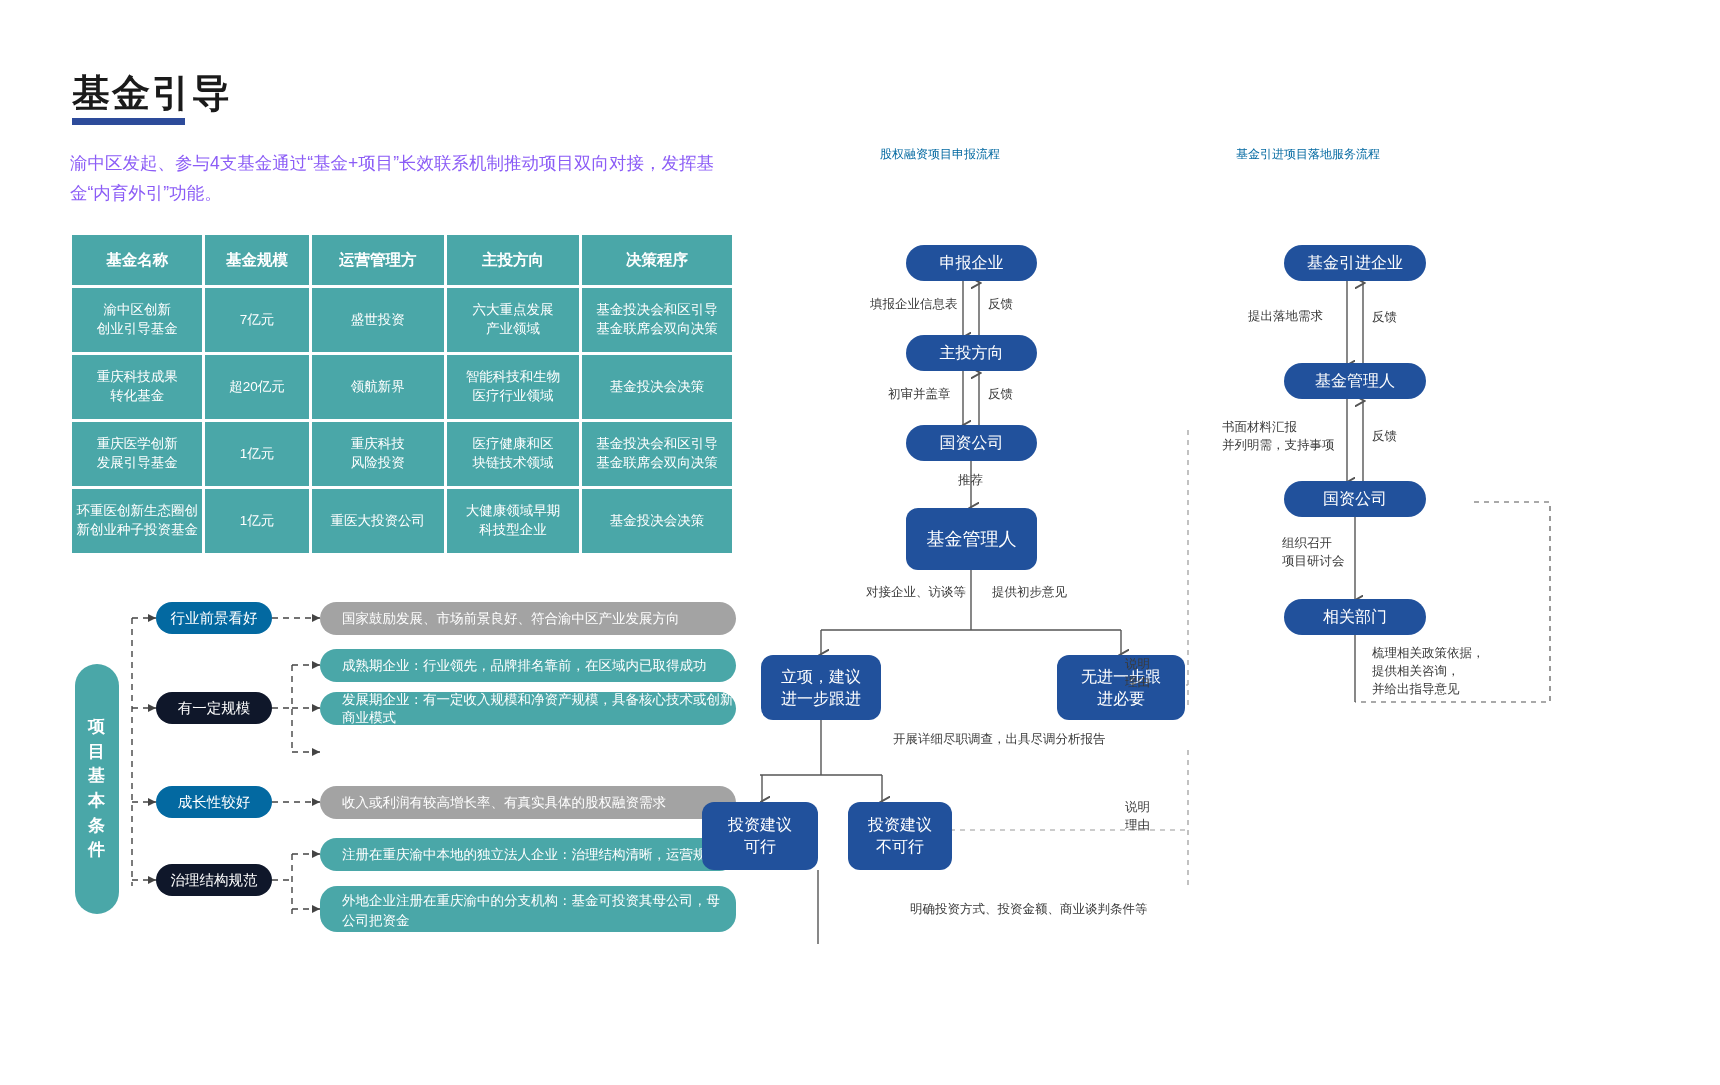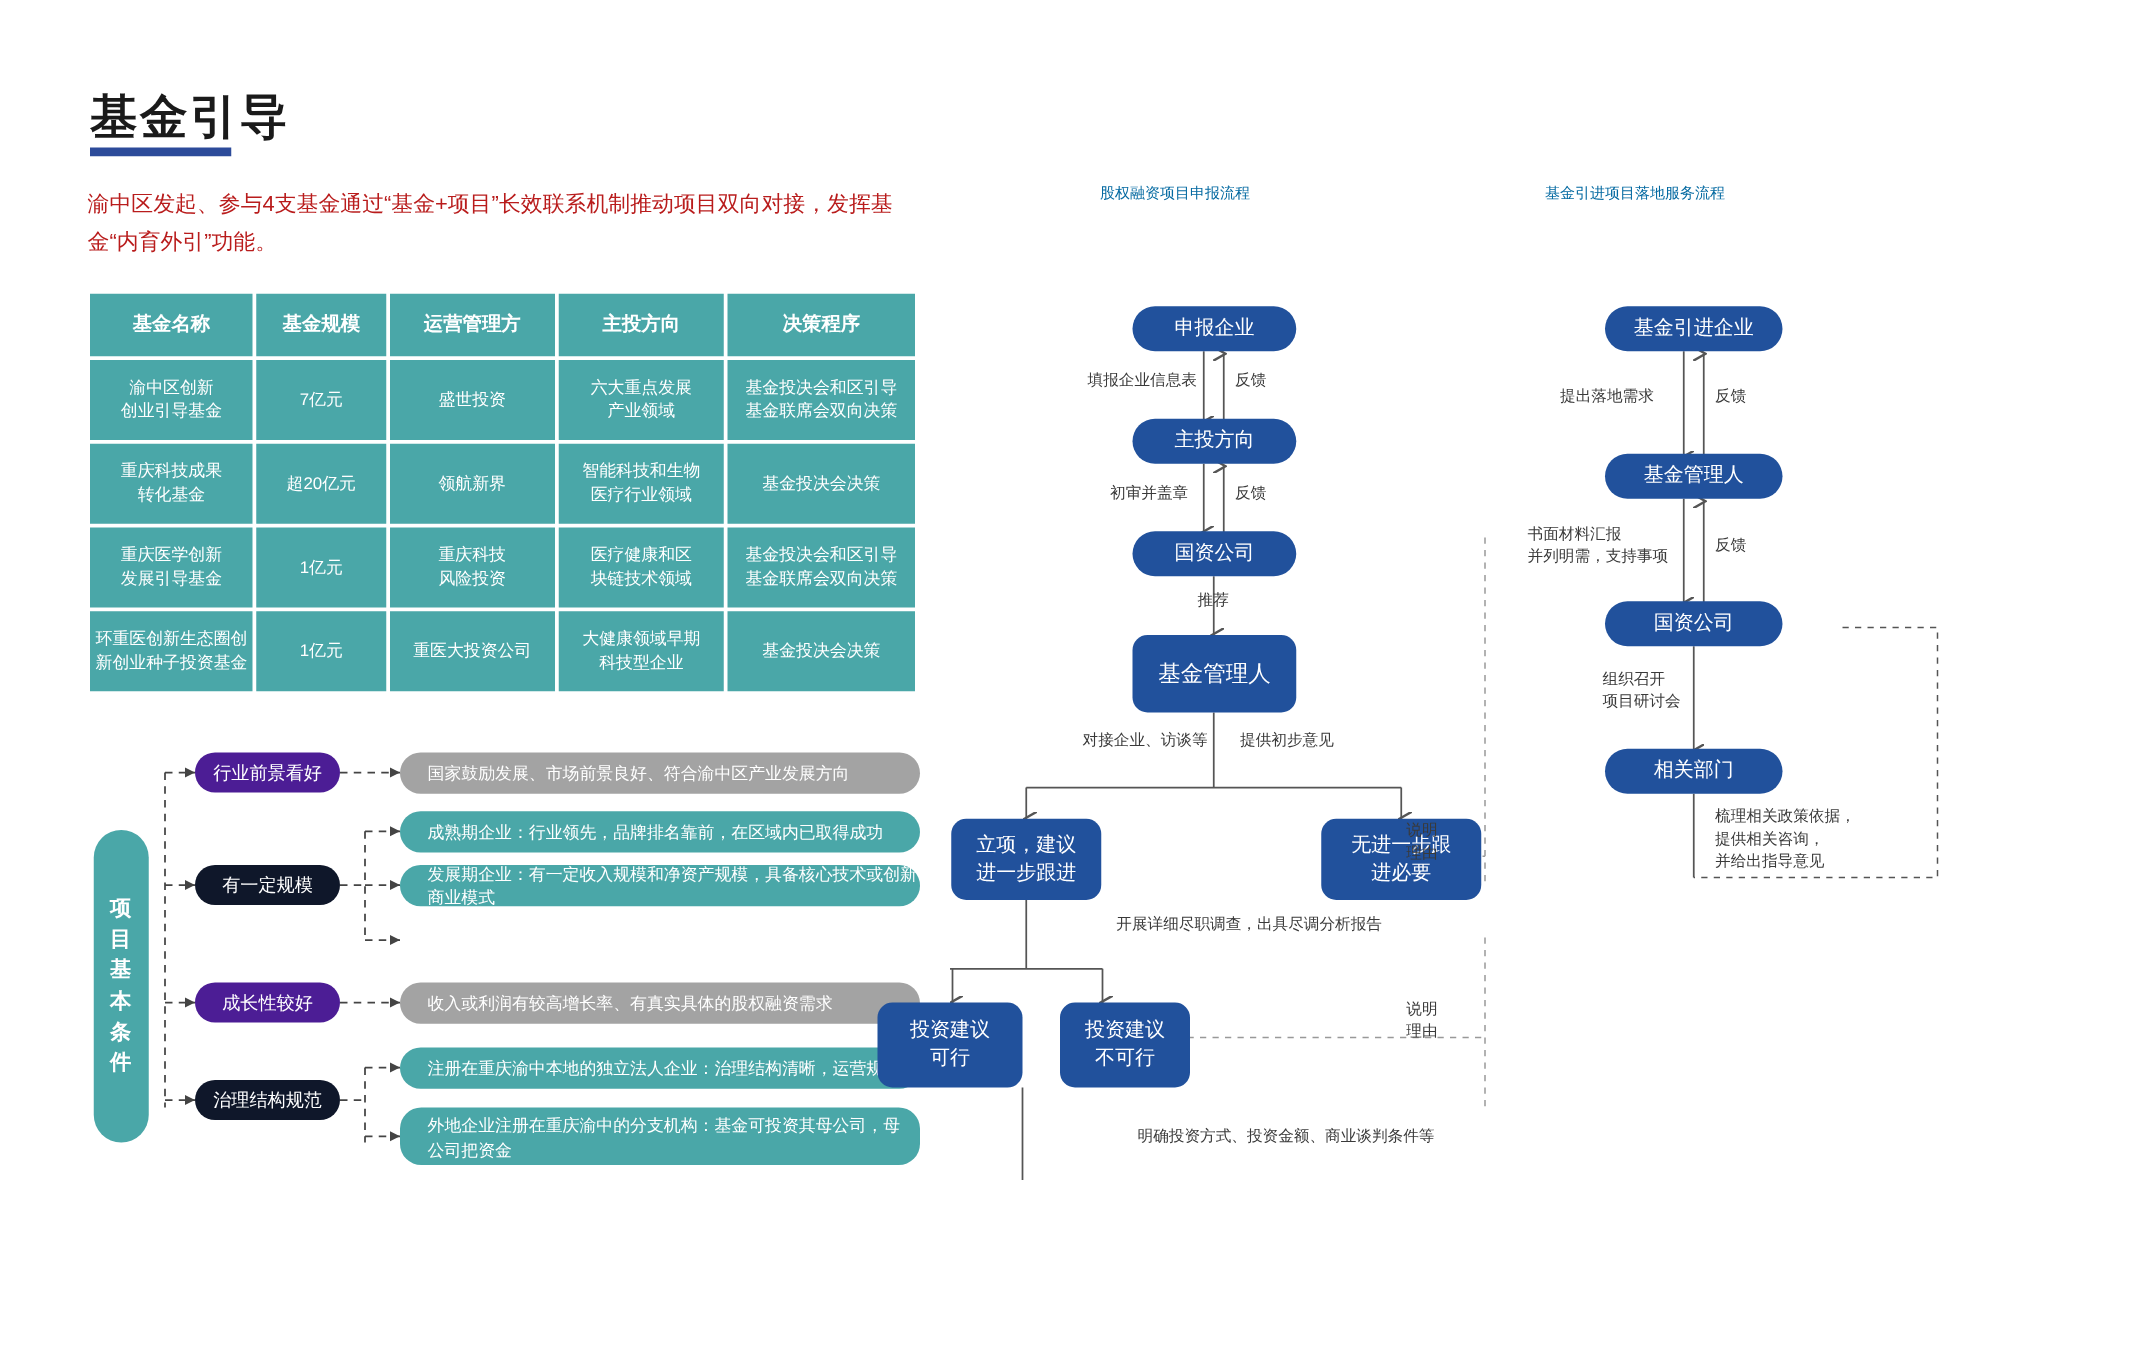--- a/index.html
+++ b/index.html
@@ -17,21 +17,21 @@
     position: absolute; left: 72px; top: 68px;
     font-size: 38px; font-weight: bold; letter-spacing: 2px;
     color: #1a1a1a;
   }
   .title-rule {
     position: absolute; left: 72px; top: 118px;
     width: 113px; height: 7px; background: #2d4b9a;
   }
   .intro {
     position: absolute; left: 70px; top: 148px; width: 680px;
-    font-size: 17.5px; line-height: 1.72; color: #b91c1c;
+    font-size: 17.5px; line-height: 1.72; color: #8b5cf6;
   }
 
   
   .fund-table {
     position: absolute; left: 69px; top: 232px;
     border-collapse: separate; border-spacing: 3px;
     width: 666px;
     background: #ffffff;
   }
   .fund-table th, .fund-table td {
@@ -63,21 +63,21 @@
     letter-spacing: 1px;
   }
   .pill {
     position: absolute;
     height: 32px; border-radius: 16px;
     display: flex; align-items: center; justify-content: center;
     color: #ffffff; font-size: 14.5px;
     text-align: center;
   }
   .pill.teal { background: #0f172a; }
-  .pill.gray { background: #4c1d95; }
+  .pill.gray { background: #0369a1; }
   .bar {
     position: absolute;
     height: 33px; border-radius: 17px;
     display: flex; align-items: center;
     padding-left: 22px;
     color: #ffffff; font-size: 13.5px;
   }
   .bar.teal { background: #4aa7a8; }
   .bar.gray { background: #a3a3a3; }
   .bar.tall { height: 46px; line-height: 1.45; display:block; padding-top:5px; padding-right:10px;}
@@ -287,21 +287,21 @@
       <path d="M165,405 L165,472" stroke="#555" stroke-width="1.4" fill="none"></path>
 
       <path d="M284,272 L360,272 L360,472 L165,472" stroke="#555" stroke-width="1.2" stroke-dasharray="5,5" fill="none"></path>
     </svg>
 
     <div class="node pillform" style="left:94px; top:15px; width:142px; height:36px;">基金引进企业</div>
     <div class="node pillform" style="left:94px; top:133px; width:142px; height:36px;">基金管理人</div>
     <div class="node pillform" style="left:94px; top:251px; width:142px; height:36px;">国资公司</div>
     <div class="node pillform" style="left:94px; top:369px; width:142px; height:36px;">相关部门</div>
 
-    <div class="edge-label" style="left:58px; top:78px;">提出落地需求</div>
+    <div class="edge-label" style="left:58px; top:78px;font-family:Liberation Mono, monospace;">提出落地需求</div>
     <div class="edge-label" style="left:182px; top:78px;">反馈</div>
     <div class="edge-label ctr" style="left:32px; top:188px; white-space:pre;">书面材料汇报
 并列明需，支持事项</div>
     <div class="edge-label" style="left:182px; top:197px;">反馈</div>
     <div class="edge-label ctr" style="left:92px; top:304px; white-space:pre;">组织召开
 项目研讨会</div>
     <div class="edge-label" style="left:182px; top:414px; white-space:pre;">梳理相关政策依据，
 提供相关咨询，
 并给出指导意见</div>
   </div>

